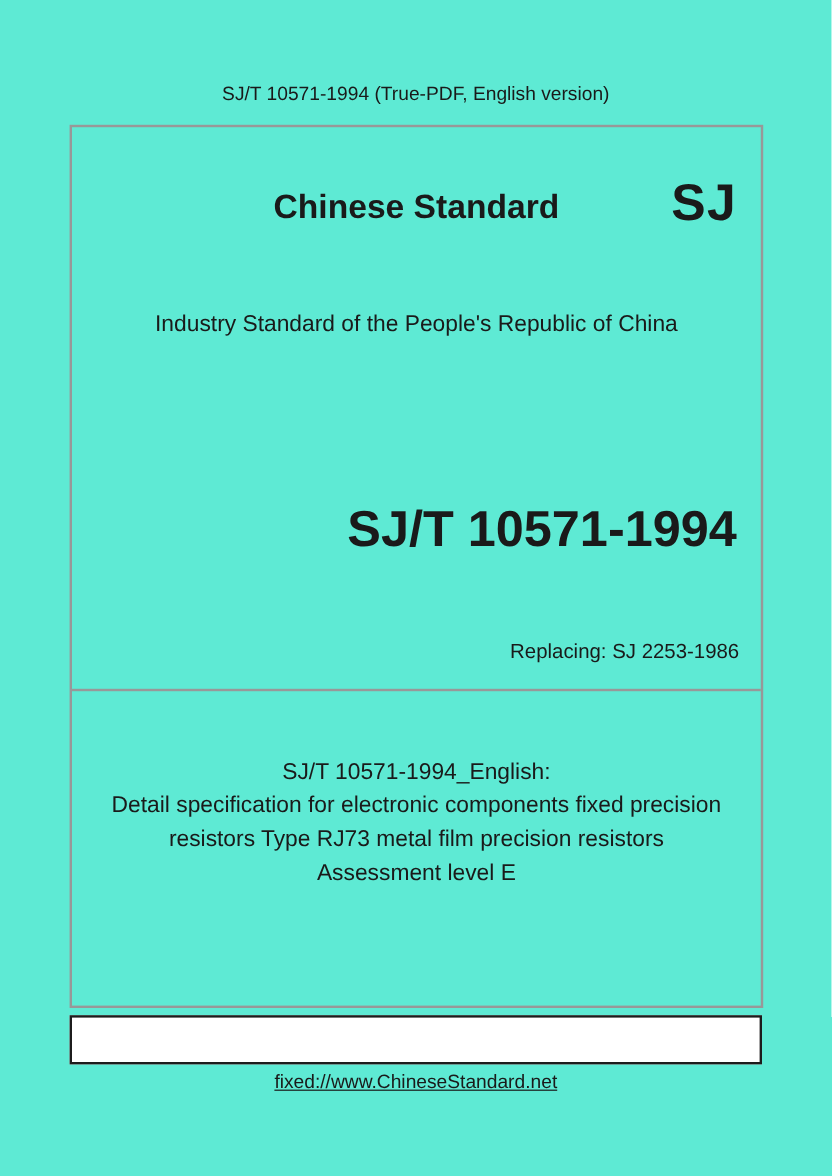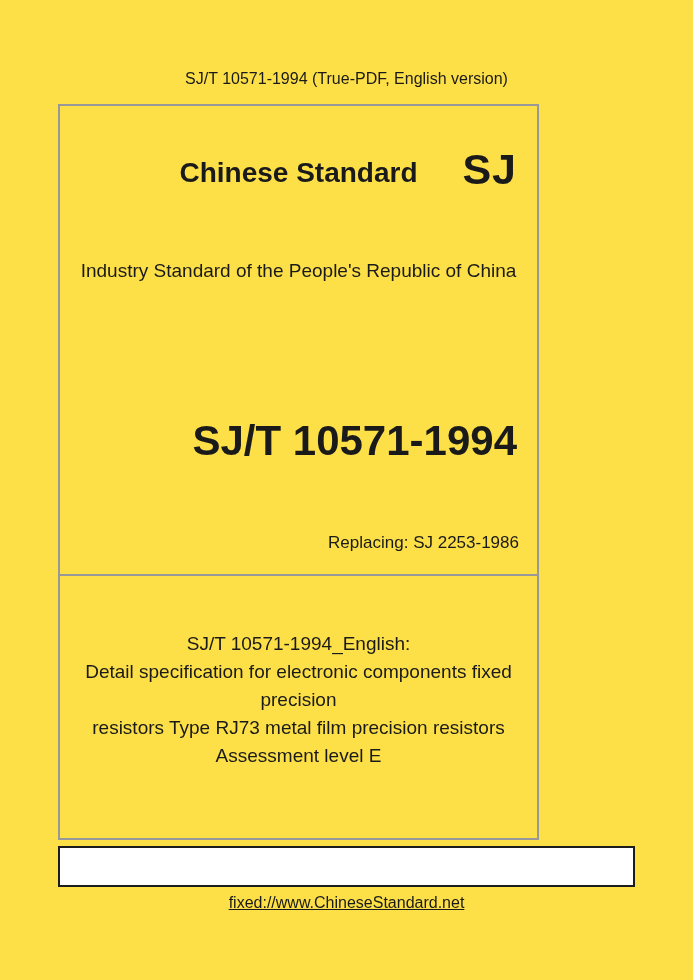--- a/index.html
+++ b/index.html
@@ -4,40 +4,40 @@
 <style>
   html, body {
     margin: 0;
     padding: 0;
     background: #ffffff;
   }
   .page {
     position: relative;
     width: 693px;
     height: 980px;
-    background: #fde047;
+    background: #5eead4;
     font-family: "Liberation Sans", sans-serif;
     color: #1a1a1a;
     overflow: hidden;
   }
   .doc-header {
     position: absolute;
     top: 68px;
     left: 0;
     width: 100%;
     text-align: center;
     font-size: 16px;
     line-height: 22px;
     color: #1a1a1a;
   }
   .cover-box {
     position: absolute;
     left: 58px;
     top: 104px;
-    width: 481px;
+    width: 578px;
     height: 736px;
     border: 2px solid #989898;
     box-sizing: border-box;
   }
   .cover-title {
     position: absolute;
     top: 50px;
     left: 0;
     width: 100%;
     text-align: center;

